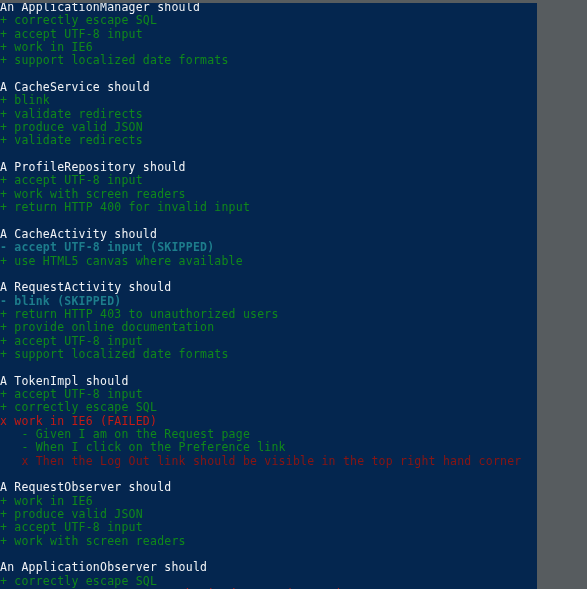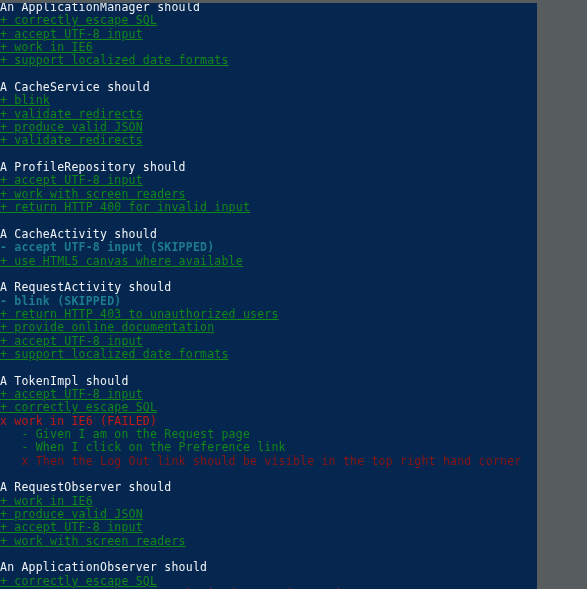--- a/index.html
+++ b/index.html
@@ -35,21 +35,21 @@
     width: 587px;
     padding: 0;
     white-space: pre;
   }
   .line {
     white-space: pre;
     height: 13.35px;
     overflow: hidden;
   }
   .suite   { color: #f2f4f6; }
-  .pass    { color: #10891a; text-decoration: underline; }
+  .pass    { color: #10891a; }
   .skip    { color: #1d7d8c; font-weight: bold; }
   .fail    { color: #c41b14; }
   .blank   { color: transparent; }
   .step-ok   { color: #10891a; }
   .step-fail { color: #8b1512; }
 </style>
 </head>
 <body>
 
 <div id="terminal">

